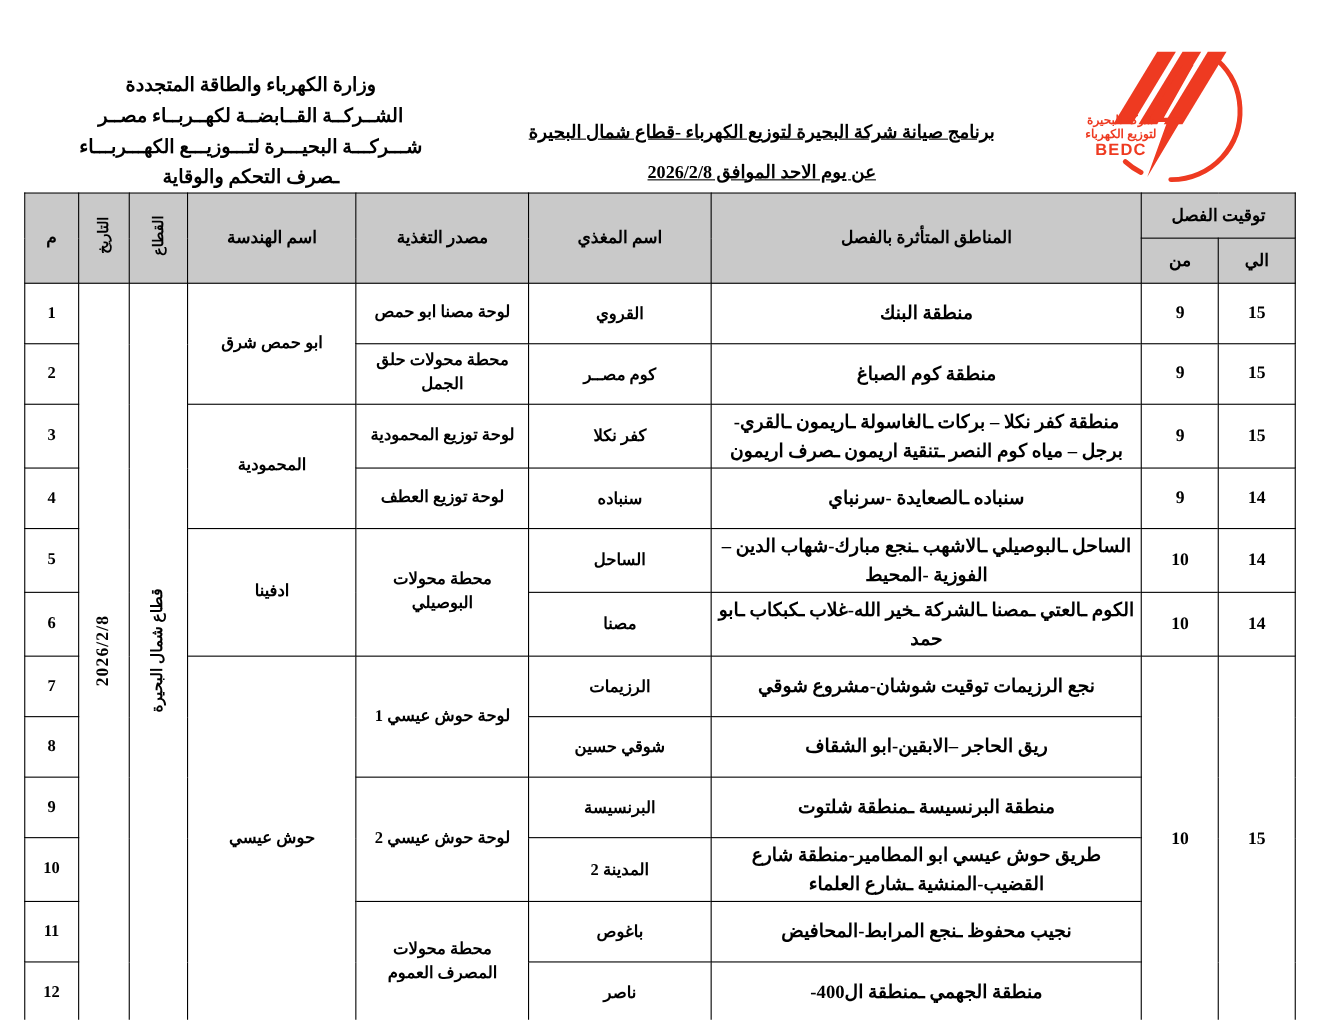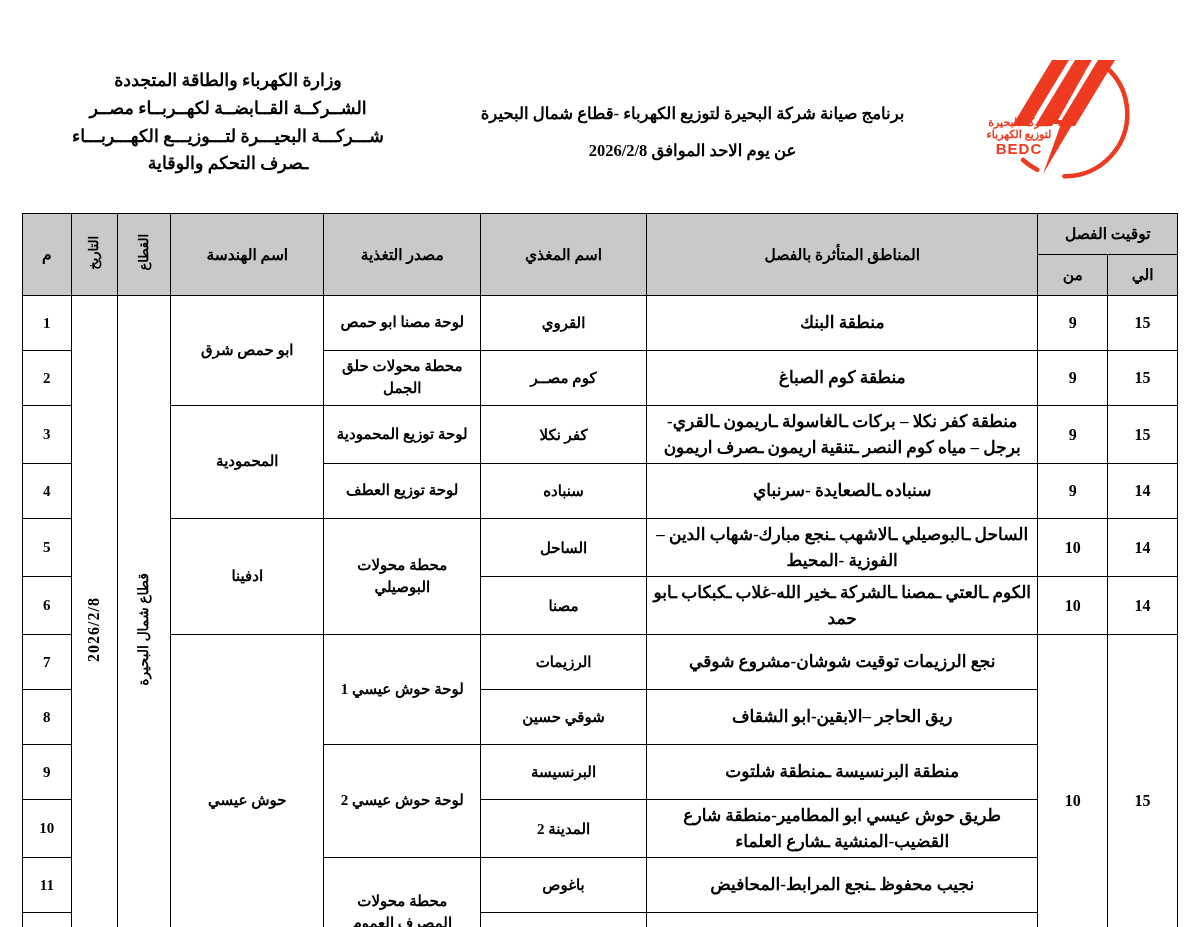--- a/index.html
+++ b/index.html
@@ -13,25 +13,25 @@
     font-family: "Liberation Serif", "DejaVu Serif", serif;
     color: #000000;
     position: relative;
     overflow: hidden;
   }
 
   
   .page-header {
     display: flex;
     flex-direction: row-reverse;
-    align-items: center;
+    align-items: flex-end;
     justify-content: space-between;
     padding: 22px 28px 0 28px;
     box-sizing: border-box;
-    height: 213px;
+    height: 175px;
   }
 
   .org-block {
     text-align: center;
     line-height: 1.58;
     font-size: 17.5px;
     font-weight: bold;
     letter-spacing: 0.2px;
     padding-top: 10px;
     width: 400px;
@@ -39,20 +39,21 @@
   .org-block div { white-space: nowrap; }
   .org-l2, .org-l3 { letter-spacing: 1.6px; }
 
   .title-block {
     text-align: center;
     line-height: 2.2;
     font-size: 16.5px;
     font-weight: bold;
     padding-top: 30px;
     width: 470px;
+    text-decoration: underline;
   }
   .title-date { direction: rtl; }
 
   
   .logo-wrap {
     width: 215px;
     height: 140px;
     position: relative;
     flex: 0 0 auto;
   }

